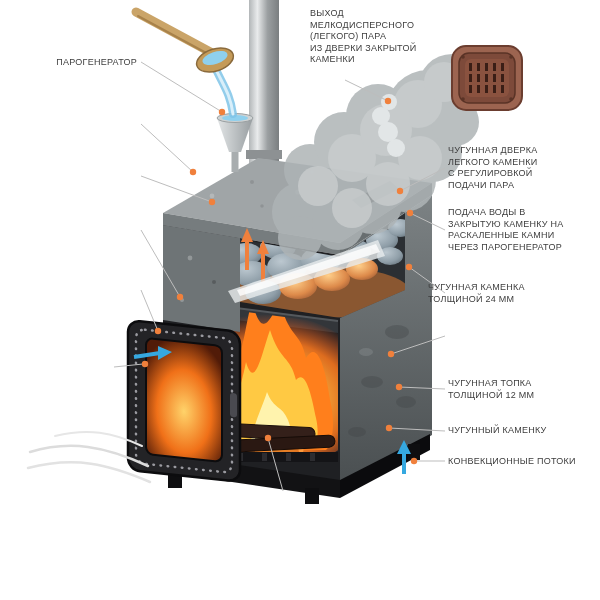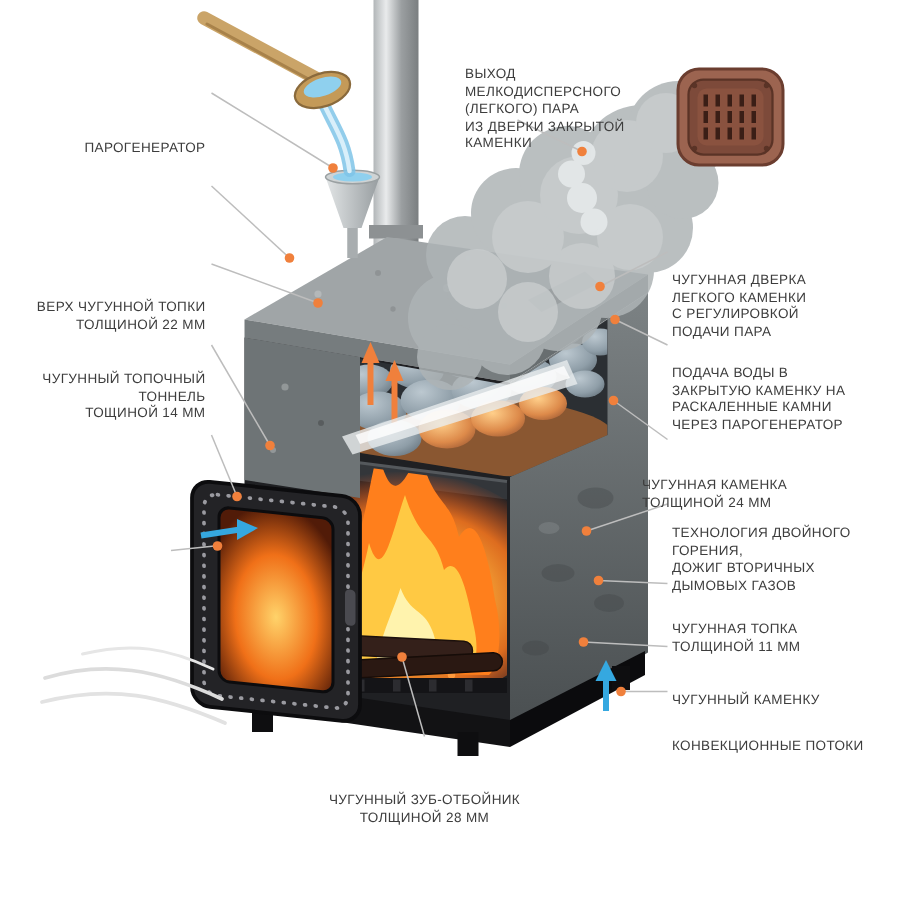--- a/index.html
+++ b/index.html
@@ -1,21 +1,21 @@
 <!DOCTYPE html>
 <html><head>
 <meta charset="utf-8">
 <style>
   html,body{margin:0;padding:0;background:#ffffff;}
   .stage{position:relative;width:600px;height:600px;background:#ffffff;overflow:hidden;
          font-family:"Liberation Sans",sans-serif;}
   .illust{position:absolute;left:0;top:0;}
   .lbl{position:absolute;font-size:9px;line-height:11.5px;letter-spacing:.25px;
-       color:#3d3d3d;white-space:pre-line;margin-top:36px;}
-  .lbl.r{text-align:right;}
+       color:#3d3d3d;white-space:pre-line;}
+  .lbl.r{}
   .lbl.c{text-align:center;}
 </style>
 </head>
 <body>
 
 <div class="stage">
 
 <svg class="illust" width="600" height="600" viewBox="0 0 600 600">
   <defs>
     <linearGradient id="gPipe" x1="0" y1="0" x2="1" y2="0">
@@ -318,44 +318,33 @@
         <circle cx="409" cy="267" r="3.2"></circle>
     <circle cx="391" cy="354" r="3.2"></circle>
         <circle cx="399" cy="387" r="3.2"></circle>
     <circle cx="389" cy="428" r="3.2"></circle>
         <circle cx="414" cy="461" r="3.2"></circle>
     <circle cx="268" cy="438" r="3.2"></circle>
   </g>
 </svg>
 
 <div class="lbl r" style="top:57px;right:463px">ПАРОГЕНЕРАТОР</div>
-<div class="lbl r" style="top:163px;right:463px">ВЕРХ ЧУГУННОЙ ТОПКИ
-ТОЛЩИНОЙ 22 ММ</div>
-<div class="lbl r" style="top:211px;right:463px">ЧУГУННЫЙ ТОПОЧНЫЙ
-ТОННЕЛЬ
-ТОЩИНОЙ 14 ММ</div>
 <div class="lbl" style="top:8px;left:310px">ВЫХОД
 МЕЛКОДИСПЕРСНОГО
 (ЛЕГКОГО) ПАРА
 ИЗ ДВЕРКИ ЗАКРЫТОЙ
 КАМЕНКИ</div>
 <div class="lbl" style="top:145px;left:448px">ЧУГУННАЯ ДВЕРКА
 ЛЕГКОГО КАМЕНКИ
 С РЕГУЛИРОВКОЙ
 ПОДАЧИ ПАРА</div>
 <div class="lbl" style="top:207px;left:448px">ПОДАЧА ВОДЫ В
 ЗАКРЫТУЮ КАМЕНКУ НА
 РАСКАЛЕННЫЕ КАМНИ
 ЧЕРЕЗ ПАРОГЕНЕРАТОР</div>
 <div class="lbl" style="top:282px;left:428px">ЧУГУННАЯ КАМЕНКА
 ТОЛЩИНОЙ 24 ММ</div>
-<div class="lbl" style="top:314px;left:448px">ТЕХНОЛОГИЯ ДВОЙНОГО
-ГОРЕНИЯ,
-ДОЖИГ ВТОРИЧНЫХ
-ДЫМОВЫХ ГАЗОВ</div>
 <div class="lbl" style="top:378px;left:448px">ЧУГУННАЯ ТОПКА
-ТОЛЩИНОЙ 11 ММ</div>
+ТОЛЩИНОЙ 12 ММ</div>
 <div class="lbl" style="top:425px;left:448px">ЧУГУННЫЙ КАМЕНКУ</div>
 <div class="lbl" style="top:456px;left:448px">КОНВЕКЦИОННЫЕ ПОТОКИ</div>
-<div class="lbl c" style="top:492px;left:192px;width:182px">ЧУГУННЫЙ ЗУБ-ОТБОЙНИК
-ТОЛЩИНОЙ 28 ММ</div>
 
 </div>
 
 </body></html>

